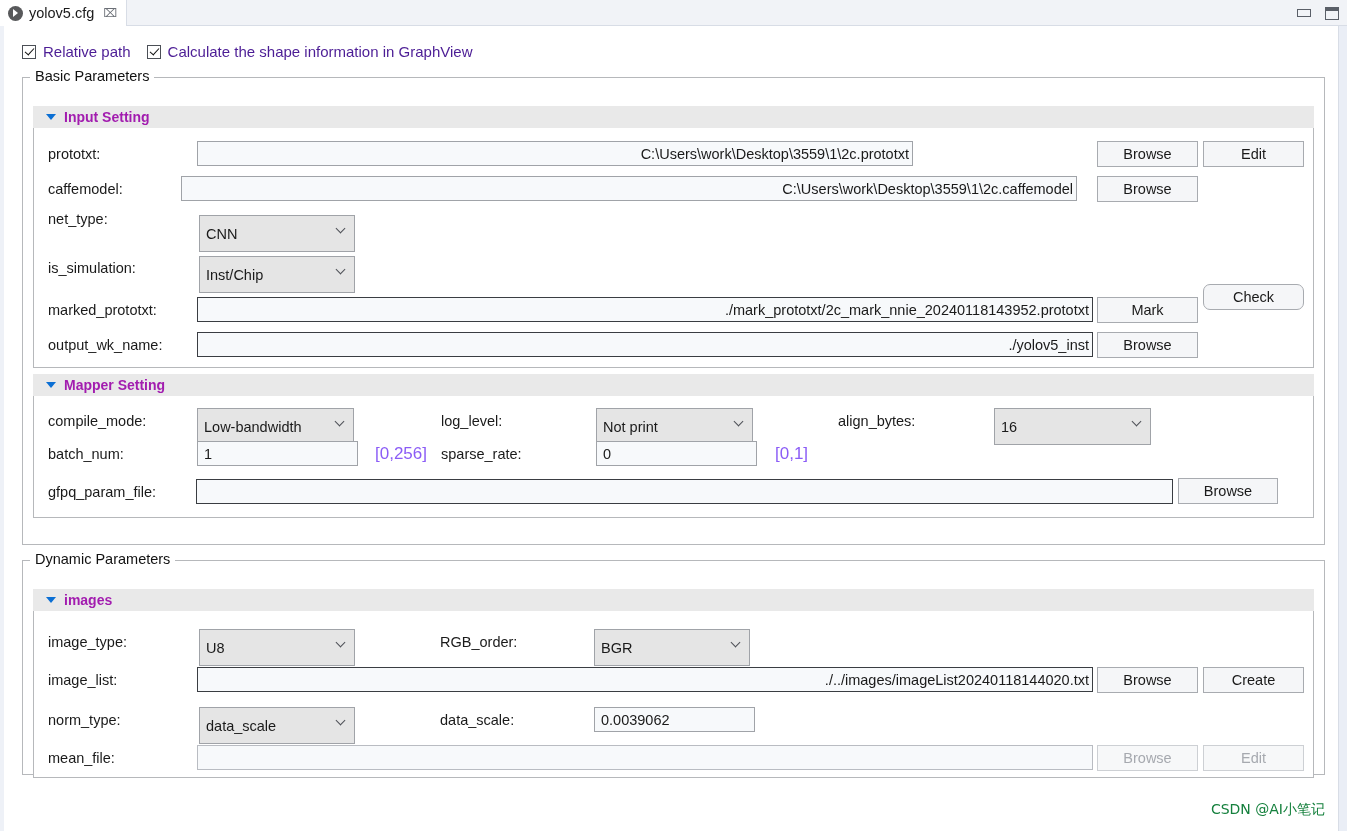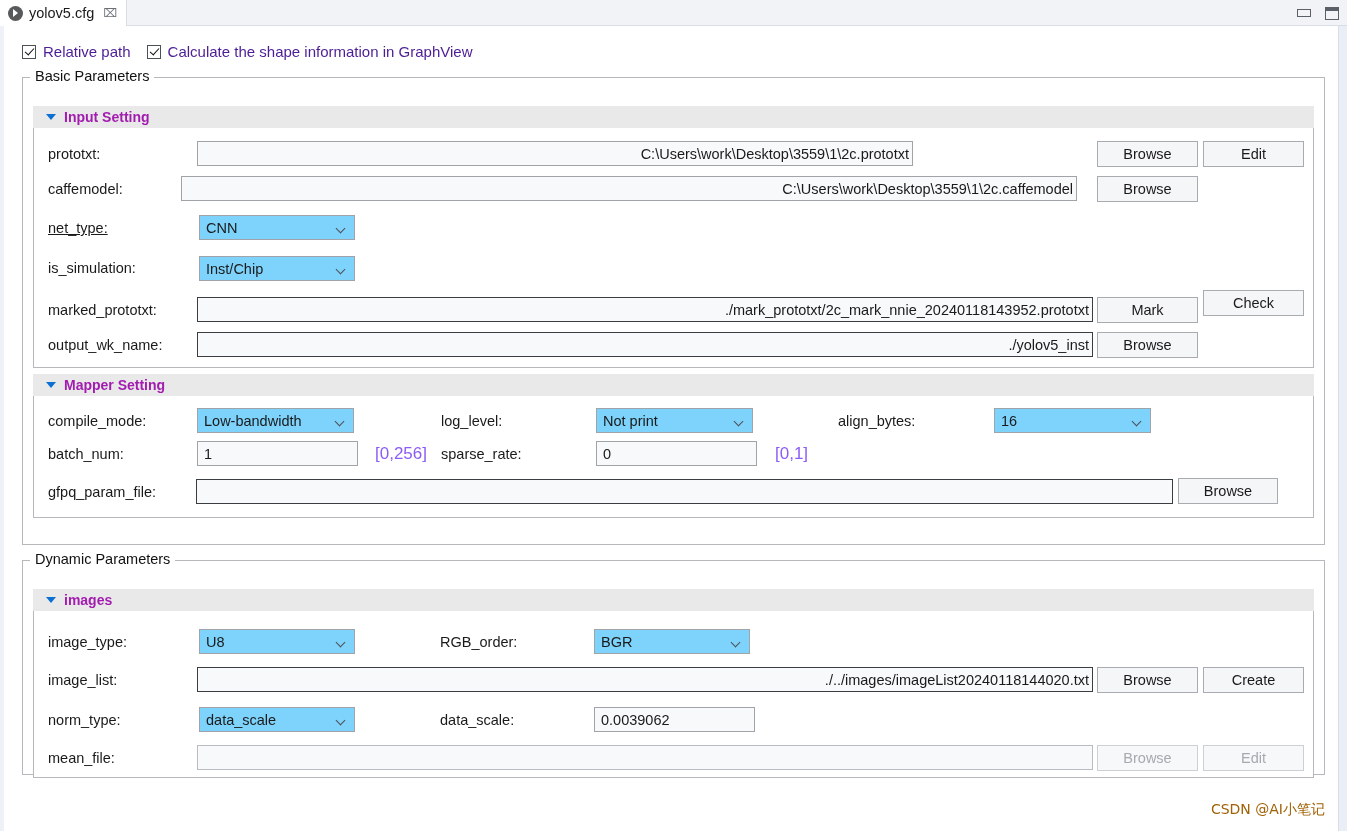--- a/index.html
+++ b/index.html
@@ -220,22 +220,22 @@
     color: #1a1a1a;
     overflow: hidden;
     white-space: nowrap;
   }
   .txt.dark { border: 1px solid #3a3d42; }
   .txt.left { justify-content: flex-start; padding-left: 6px; }
   .txt.empty-light { border: 1px solid #b9bcc2; }
 
   .sel {
     position: absolute;
-    height: 25px;
-    background: #7dd3fc;
+    height: 37px;
+    background: #e5e5e5;
     border: 1px solid #a0a3a8;
     box-sizing: border-box;
     display: flex;
     align-items: center;
     padding-left: 6px;
     font-size: 14.5px;
     color: #1a1a1a;
     white-space: nowrap;
   }
   .sel .caret {
@@ -278,21 +278,21 @@
     line-height: 22px;
     white-space: nowrap;
     margin-left: 12px;
   }
 
   
   .watermark {
     position: absolute;
     right: 22px; bottom: 12px;
     font-size: 14px;
-    color: #a16207;
+    color: #15803d;
     white-space: nowrap;
     font-family: "DejaVu Sans", sans-serif;
   }
 </style>
 </head>
 <body>
 
 <div class="tabbar">
   <div class="tab">
     <span class="tab-dot"></span>
@@ -330,36 +330,36 @@
 
 <span class="lbl" style="left:48px; top:143px;">prototxt:</span>
 <div class="txt" style="left:197px; top:141px; width:716px;">C:\Users\work\Desktop\3559\1\2c.prototxt</div>
 <div class="btn" style="left:1097px; top:141px; width:101px;">Browse</div>
 <div class="btn" style="left:1203px; top:141px; width:101px;">Edit</div>
 
 <span class="lbl" style="left:48px; top:178px;">caffemodel:</span>
 <div class="txt" style="left:181px; top:176px; width:896px;">C:\Users\work\Desktop\3559\1\2c.caffemodel</div>
 <div class="btn" style="left:1097px; top:176px; width:101px;">Browse</div>
 
-<span class="lbl" style="left:48px; top:217px;text-decoration:underline;">net_type:</span>
+<span class="lbl" style="left:48px; top:208px;">net_type:</span>
 <div class="sel" style="left:199px; top:215px; width:156px;">
   <span>CNN</span>
   <span class="caret"></span>
 </div>
 
 <span class="lbl" style="left:48px; top:257px;">is_simulation:</span>
 <div class="sel" style="left:199px; top:256px; width:156px;">
   <span>Inst/Chip</span>
   <span class="caret"></span>
 </div>
 
 <span class="lbl" style="left:48px; top:299px;">marked_prototxt:</span>
 <div class="txt dark" style="left:197px; top:297px; width:896px;">./mark_prototxt/2c_mark_nnie_20240118143952.prototxt</div>
 <div class="btn" style="left:1097px; top:297px; width:101px;">Mark</div>
-<div class="btn" style="left:1203px; top:290px; width:101px;">Check</div>
+<div class="btn" style="left:1203px; top:284px; width:101px;border-radius:7px;">Check</div>
 
 <span class="lbl" style="left:48px; top:334px;">output_wk_name:</span>
 <div class="txt dark" style="left:197px; top:332px; width:896px;">./yolov5_inst</div>
 <div class="btn" style="left:1097px; top:332px; width:101px;">Browse</div>
 
 <div class="section-header" style="left:33px; top:374px; width:1281px;">
   <span class="tri"></span>
   <span class="section-title">Mapper Setting</span>
 </div>
 <div class="section-body" style="left:33px; top:396px; width:1281px; height:122px;"></div>

